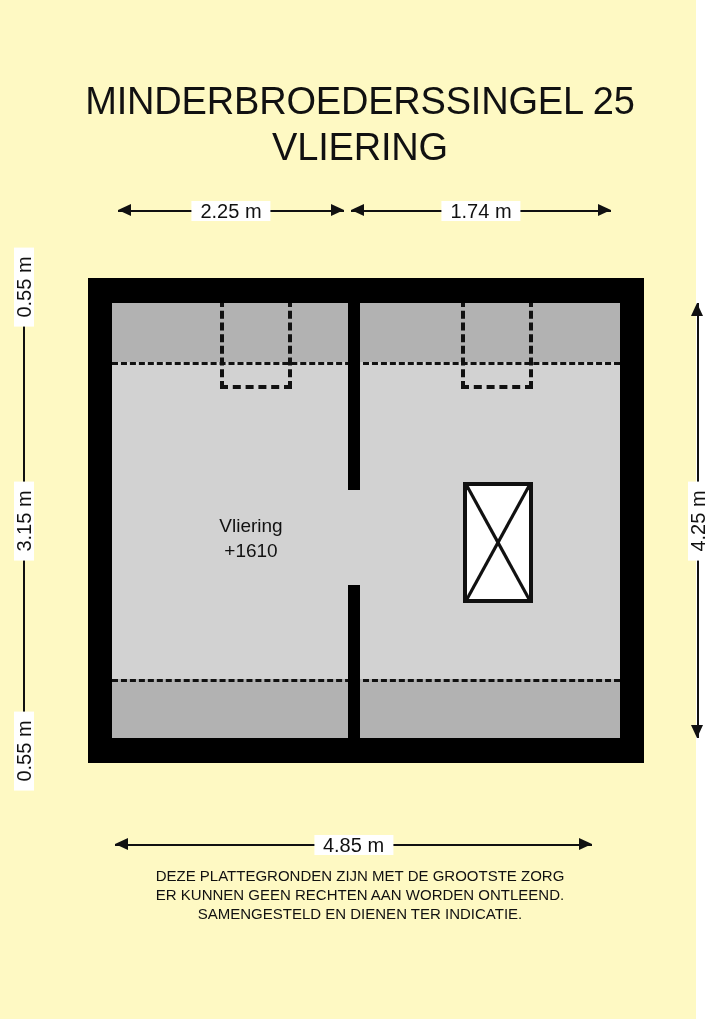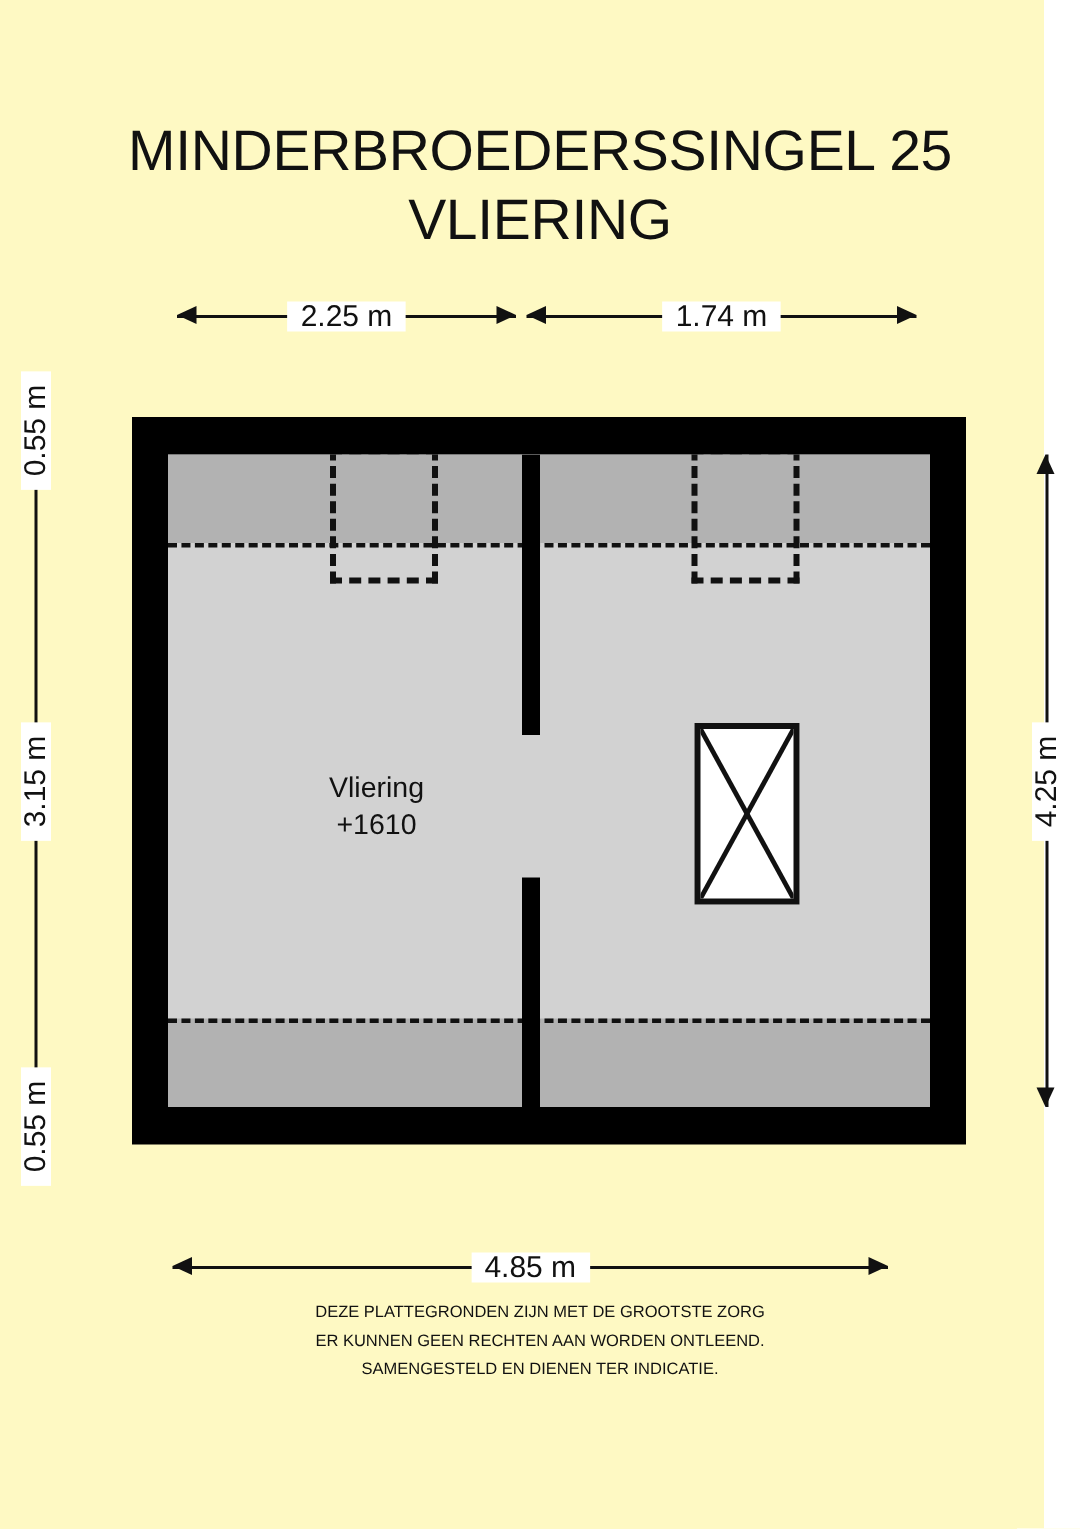--- a/index.html
+++ b/index.html
@@ -172,21 +172,21 @@
     line-height: 25px;
     color: #111111;
   }
 
   
   #footer {
     position: absolute;
     left: 0; top: 866px;
     width: 720px;
     text-align: center;
-    font-size: 11px;
+    font-size: 15px;
     line-height: 19px;
     color: #111111;
   }
   #footer div { white-space: nowrap; }
 </style>
 </head>
 <body>
 
 <div id="page">
 

